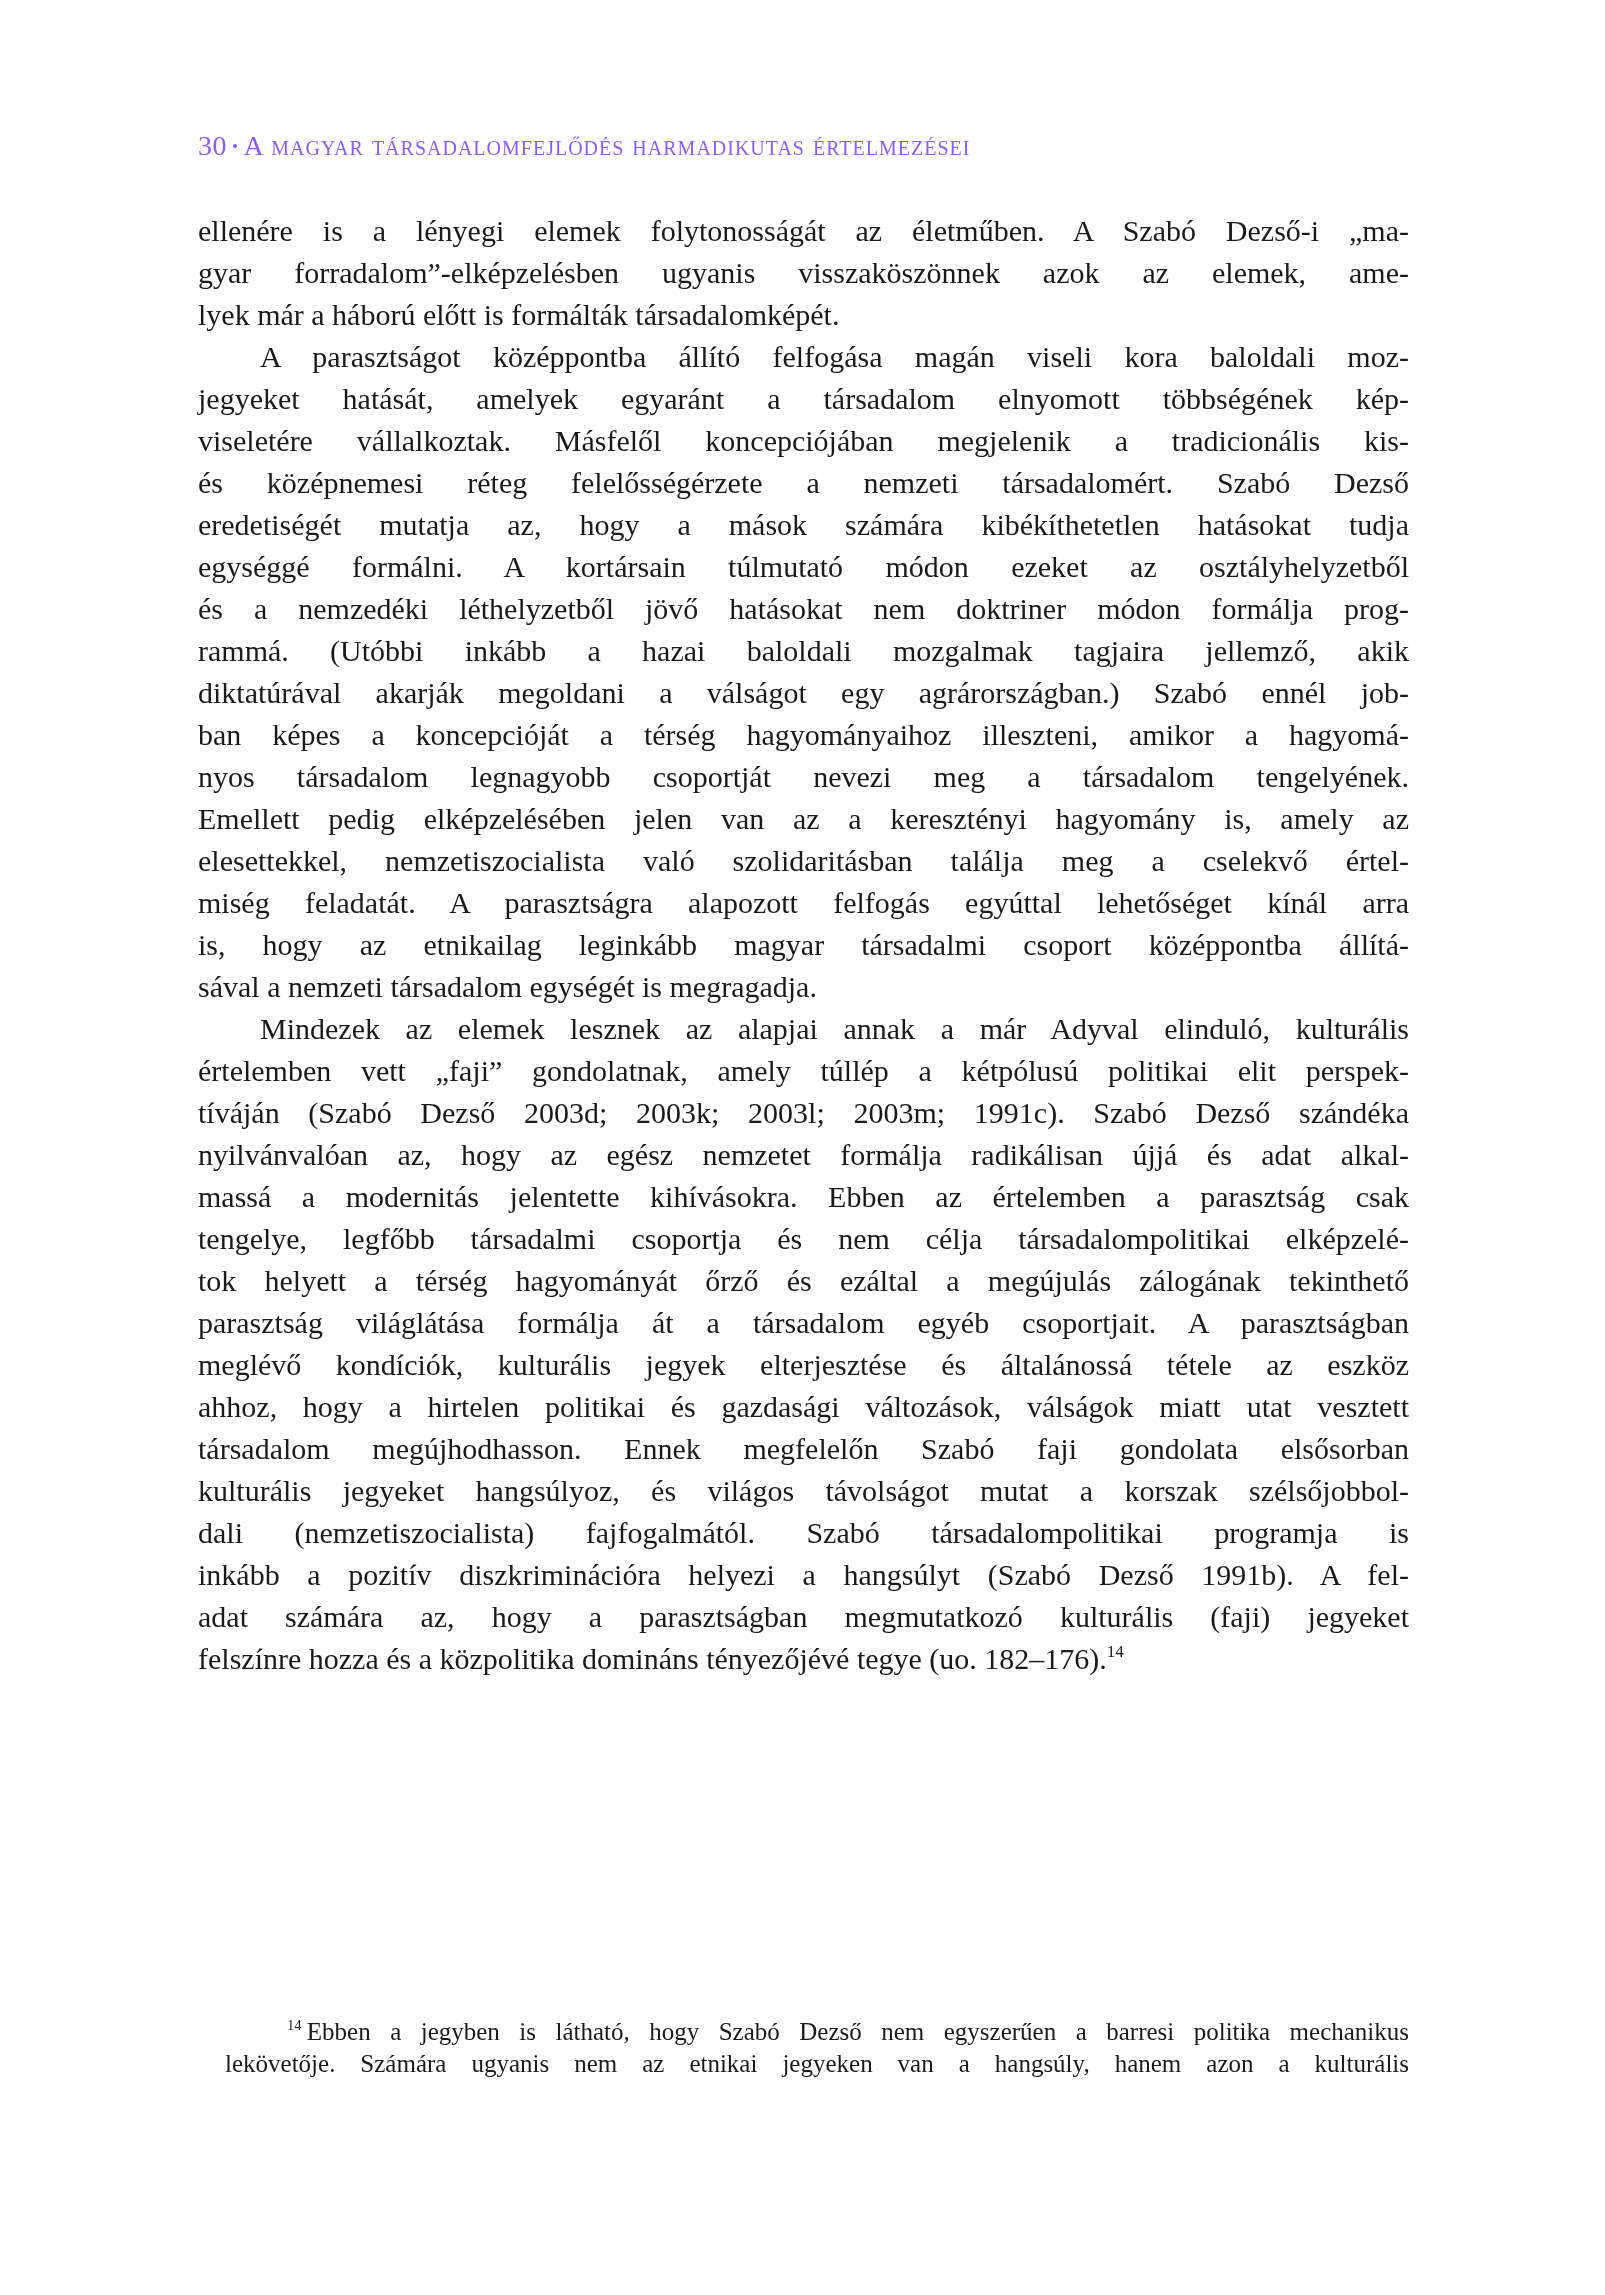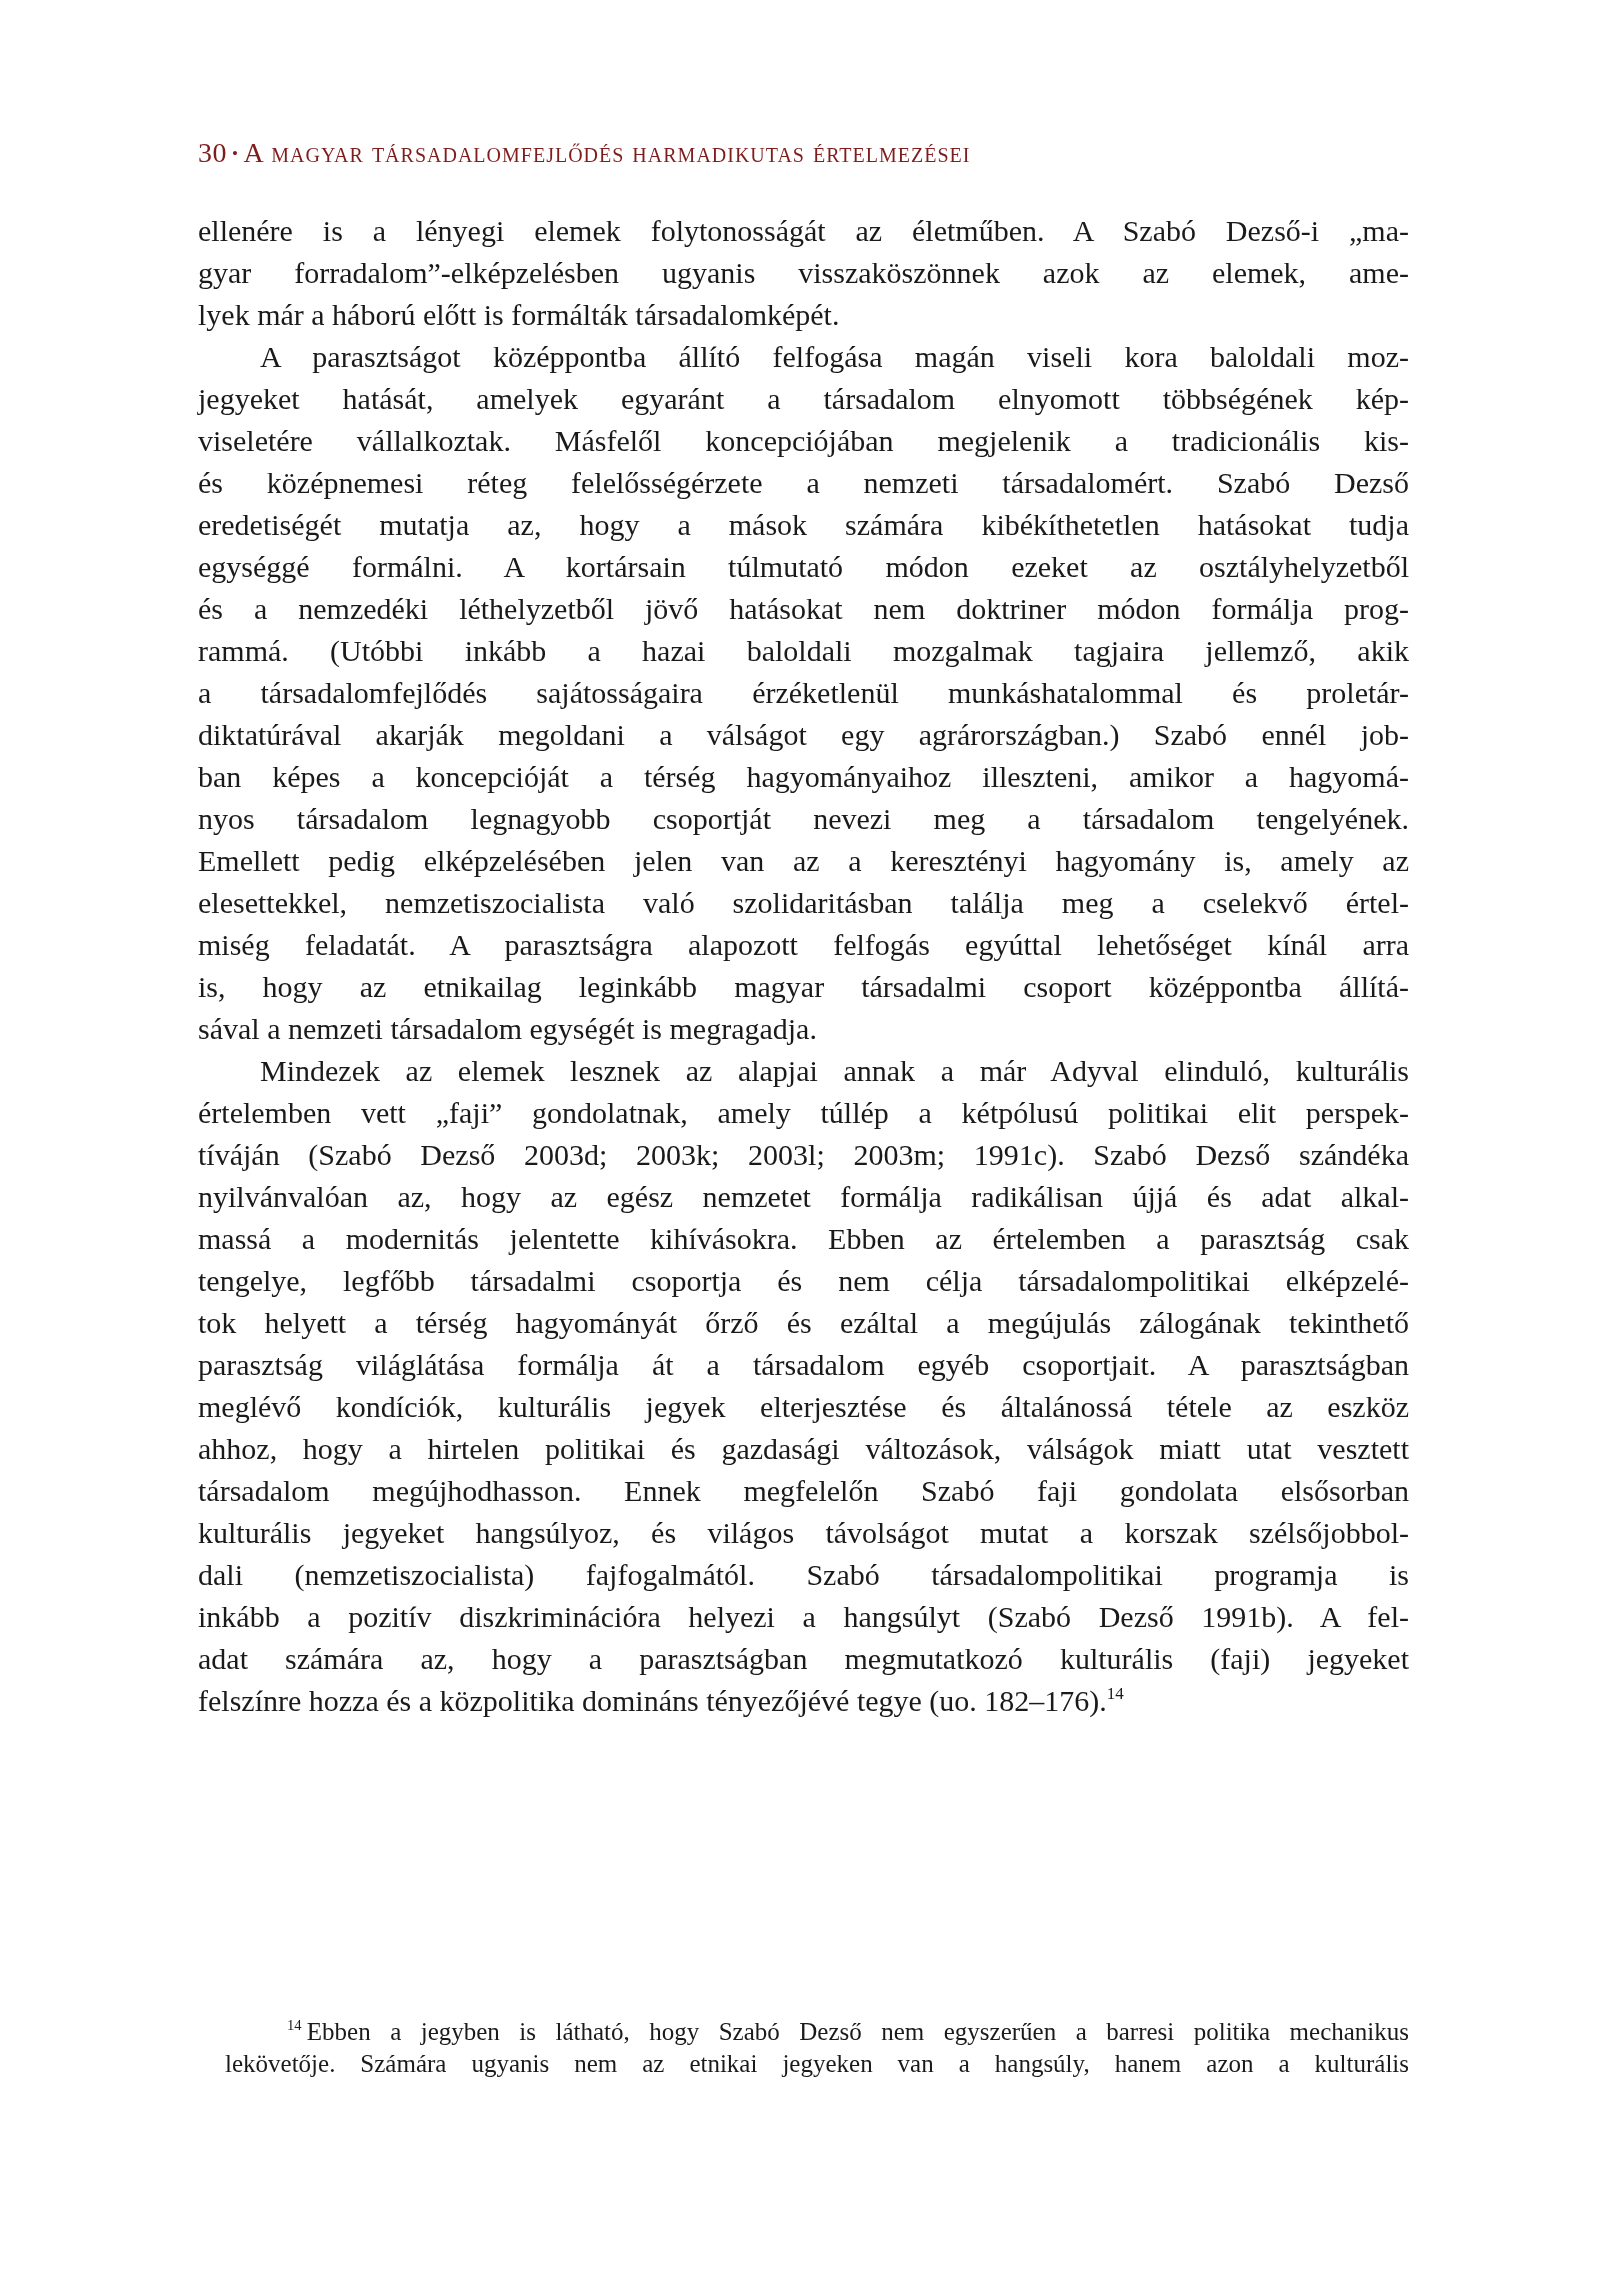--- a/index.html
+++ b/index.html
@@ -22,24 +22,24 @@
       width: 1605px;
       height: 2295px;
       background: #ffffff;
     }
     .running-head {
       position: absolute;
       left: 198px;
       top: 129px;
       width: 1212px;
       font-size: 28px;
-      line-height: 48px;
+      line-height: 34px;
       letter-spacing: 0.4px;
       white-space: nowrap;
-      color: #7f1d1d;
+      color: #8b5cf6;
     }
     .running-head .sc {
       font-variant: small-caps;
       letter-spacing: 1px;
     }
     .running-head .bullet {
       display: inline-block;
       margin: 0 5.2px;
       font-size: 17px;
       vertical-align: 3.4px;
@@ -116,21 +116,20 @@
     <span class="line last">lyek már a háború előtt is formálták társadalomképét.</span>
 
     <span class="line indent">A parasztságot középpontba állító felfogása magán viseli kora baloldali moz-</span>
     <span class="line">jegyeket hatását, amelyek egyaránt a társadalom elnyomott többségének kép-</span>
     <span class="line">viseletére vállalkoztak. Másfelől koncepciójában megjelenik a tradicionális kis-</span>
     <span class="line">és középnemesi réteg felelősségérzete a nemzeti társadalomért. Szabó Dezső</span>
     <span class="line">eredetiségét mutatja az, hogy a mások számára kibékíthetetlen hatásokat tudja</span>
     <span class="line">egységgé formálni. A kortársain túlmutató módon ezeket az osztályhelyzetből</span>
     <span class="line">és a nemzedéki léthelyzetből jövő hatásokat nem doktriner módon formálja prog-</span>
     <span class="line">rammá. (Utóbbi inkább a hazai baloldali mozgalmak tagjaira jellemző, akik</span>
-    <span class="line">a társadalomfejlődés sajátosságaira érzéketlenül munkáshatalommal és proletár-</span>
     <span class="line">diktatúrával akarják megoldani a válságot egy agrárországban.) Szabó ennél job-</span>
     <span class="line">ban képes a koncepcióját a térség hagyományaihoz illeszteni, amikor a hagyomá-</span>
     <span class="line">nyos társadalom legnagyobb csoportját nevezi meg a társadalom tengelyének.</span>
     <span class="line">Emellett pedig elképzelésében jelen van az a keresztényi hagyomány is, amely az</span>
     <span class="line">elesettekkel, nemzetiszocialista való szolidaritásban találja meg a cselekvő értel-</span>
     <span class="line">miség feladatát. A parasztságra alapozott felfogás egyúttal lehetőséget kínál arra</span>
     <span class="line">is, hogy az etnikailag leginkább magyar társadalmi csoport középpontba állítá-</span>
     <span class="line last">sával a nemzeti társadalom egységét is megragadja.</span>
 
     <span class="line indent">Mindezek az elemek lesznek az alapjai annak a már Adyval elinduló, kulturális</span>

